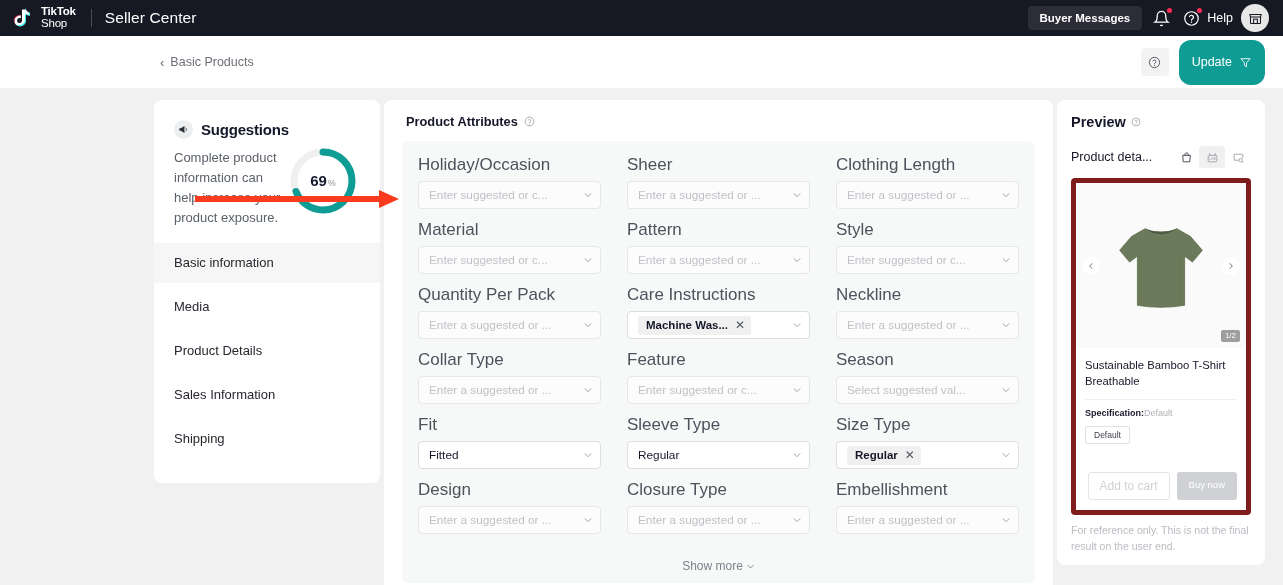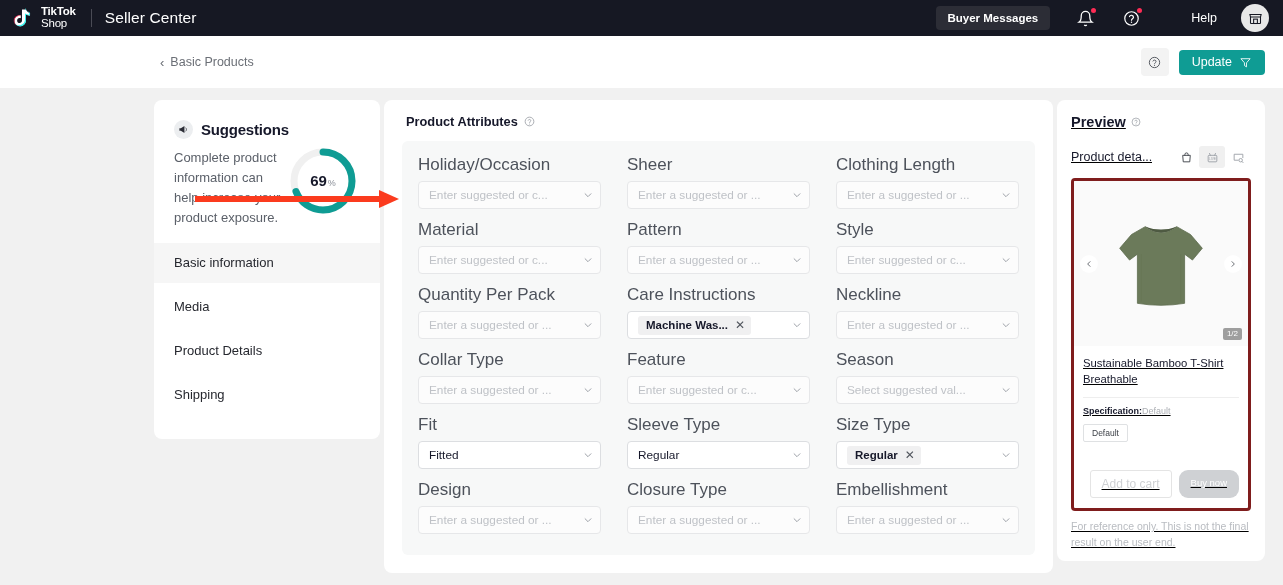--- a/index.html
+++ b/index.html
@@ -16,51 +16,51 @@
     display: flex; align-items: center; padding: 0 14px 0 10px;
     position: relative;
   }
   .brand { display: flex; align-items: center; gap: 7px; }
   .tt-logo { width: 24px; height: 24px; position: relative; display:block; }
   .tt-wordmark { display:flex; flex-direction:column; line-height:1.02; }
   .tt-wordmark .l1 { font-size: 11.5px; font-weight: 700; letter-spacing:-0.2px;}
   .tt-wordmark .l2 { font-size: 11.5px; font-weight: 400; letter-spacing:-0.2px;}
   .vdiv { width:1px; height:18px; background:#4a4b55; margin:0 13px 0 15px; }
   .app-title { font-size: 15.5px; font-weight: 500; letter-spacing:0.1px; }
-  .topbar-right { margin-left: auto; display: flex; align-items: center; gap: 24px; }
+  .topbar-right { margin-left: auto; display: flex; align-items: center; gap: 8px; }
   .msg-btn {
     background: #2c2d36; border-radius: 4px; padding: 6px 12px;
     font-size: 11.5px; font-weight: 600; color:#fff; cursor:pointer; white-space:nowrap;
   }
   .icon-btn { position: relative; width: 22px; height: 22px; cursor:pointer;
               display:flex; align-items:center; justify-content:center; }
   .reddot { position:absolute; top:1px; right:0px; width:5px; height:5px;
             border-radius:50%; background:#fe2c55; }
   .help-wrap { display:flex; align-items:center; gap:5px; cursor:pointer; }
-  .help-txt { font-size:12.5px; font-weight:500;margin-left:44px; }
+  .help-txt { font-size:12.5px; font-weight:500; }
   .shop-avatar {
     width: 28px; height: 28px; border-radius: 50%; background:#e8e8e8;
     display:flex; align-items:center; justify-content:center; cursor:pointer;
   }
 
   
   .subheader {
     height: 52px; background:#fff; display:flex; align-items:center;
     padding: 0 18px 0 160px; position:relative;
   }
   .crumb { display:flex; align-items:center; gap:6px; color:#6b6f76;
            font-size:12.5px; cursor:pointer; }
   .crumb .chev { font-size:13px; line-height:1; }
   .subheader-right { margin-left:auto; display:flex; align-items:center; gap:10px; }
   .qbtn {
     width:28px; height:28px; border-radius:4px; background:#f3f3f3;
     display:flex; align-items:center; justify-content:center; cursor:pointer;
   }
   .update-btn {
-    background:#0f9c94; color:#fff; border-radius:4px; height:25px;
+    background:#0f9c94; color:#fff; border-radius:12px; height:45px;
     padding: 0 13px; display:flex; align-items:center; gap:7px;
     font-size:12.5px; font-weight:500; cursor:pointer;
   }
 
   
   .page { position:relative; height: 497px; background:#f1f1f1; padding-top:12px; }
   .cols { display:flex; gap:4px; padding: 0 18px 0 154px; align-items:flex-start; }
 
   
   .left-card {
@@ -121,34 +121,33 @@
            margin-left:auto; }
   .showmore {
     display:flex; align-items:center; justify-content:center; gap:3px;
     padding-top: 14px; font-size:12px; color:#7d818a; cursor:pointer;
   }
 
   
   .right-card {
     width: 208px; background:#fff; border-radius:8px; padding: 14px 14px 10px;
     flex:none;
-    text-decoration:underline;
   }
   .pv-title-row { display:flex; align-items:center; gap:5px; }
   .pv-title { font-size:14.5px; font-weight:700; color:#16182a; }
   .pv-tabs-row { display:flex; align-items:center; margin-top: 16px; }
   .pv-sel { font-size:12.5px; color:#16182a; max-width:92px; overflow:hidden;
             white-space:nowrap; text-overflow:ellipsis; }
   .pv-icons { margin-left:auto; display:flex; align-items:center; }
   .pv-ico { width:26px; height:22px; display:flex; align-items:center;
             justify-content:center; cursor:pointer; border-radius:3px;}
   .pv-ico.sel { background:#f0f0f0; }
 
   .phone-card {
-    margin-top: 10px; border:3px solid #7f1d1d; border-radius:4px; overflow:hidden;
+    margin-top: 10px; border:5px solid #7f1d1d; border-radius:4px; overflow:hidden;
   }
   .img-area { position:relative; height: 165px; background:#fafafa; }
   .shirt-wrap { position:absolute; inset:0; display:flex; align-items:center; justify-content:center; }
   .arw {
     position:absolute; top: 50%; transform: translateY(-50%);
     width:18px; height:18px; border-radius:50%; background:rgba(255,255,255,.88);
     display:flex; align-items:center; justify-content:center; cursor:pointer;
     color:#55595f; font-size:11px; line-height:1;
   }
   .arw.l { left:6px; } .arw.r { right:6px; }
@@ -165,21 +164,21 @@
   .spec-chip {
     display:inline-block; margin-top:8px; border:1px solid #dfe1e3; border-radius:2px;
     padding: 3px 8px; font-size:8.5px; color:#3d4148;
   }
   .p-actions { display:flex; gap:7px; justify-content:flex-end; padding: 18px 9px 10px; }
   .btn-cart {
     border:1px solid #e4e4e4; color:#cfd1d4; border-radius:3px;
     font-size:12px; padding: 6px 11px; cursor:pointer; background:#fff;
   }
   .btn-buy {
-    background:#cfd1d4; color:#fff; border-radius:9px;
+    background:#cfd1d4; color:#fff; border-radius:3px;
     font-size:9.5px; padding: 7px 12px; cursor:pointer;
   }
   .pv-foot { font-size:10.5px; color:#b9bcc1; line-height:1.5; margin-top: 8px; }
 
   
   .annot { position:absolute; left: 193px; top: 100px; width: 210px; height: 22px;
            pointer-events:none; z-index: 50; }
 </style>
 </head>
 <body>
@@ -292,20 +291,23 @@
         <div class="nav-item active">
           <span>Basic information</span>
         </div>
         <div class="nav-item">
           <span>Media</span>
         </div>
         <div class="nav-item">
           <span>Product Details</span>
         </div>
         <div class="nav-item">
+          <span>Sales Information</span>
+        </div>
+        <div class="nav-item">
           <span>Shipping</span>
         </div>
       </div>
     </div>
 
     <div class="mid-card">
       <div class="sec-title-row">
         <span class="sec-title">Product Attributes</span>
         <svg width="11" height="11" viewBox="0 0 24 24" fill="none" stroke="#9ea2a9" stroke-width="1.9">
           <circle cx="12" cy="12" r="9.5"></circle>
@@ -514,20 +516,26 @@
               <div class="fctl">
                 <span class="fplace">Enter a suggested or ...</span>
                 <span class="caret">
                   <svg width="10" height="10" viewBox="0 0 24 24" fill="none" stroke="#9ea2a9" stroke-width="2.4">
                     <path d="M5 9l7 7 7-7" stroke-linecap="round" stroke-linejoin="round"></path>
                   </svg>
                 </span>
               </div>
             </div>
           </div>
+        <div class="showmore">
+          <span>Show more</span>
+          <svg width="9" height="9" viewBox="0 0 24 24" fill="none" stroke="#7d818a" stroke-width="2.4">
+            <path d="M5 9l7 7 7-7" stroke-linecap="round" stroke-linejoin="round"></path>
+          </svg>
+        </div>
       </div>
     </div>
 
     <div class="right-card">
       <div class="pv-title-row">
         <span class="pv-title">Preview</span>
         <svg width="10" height="10" viewBox="0 0 24 24" fill="none" stroke="#9ea2a9" stroke-width="1.9">
           <circle cx="12" cy="12" r="9.5"></circle>
           <path d="M9.2 9.3a2.9 2.9 0 0 1 5.6 1c0 1.9-2.8 2.3-2.8 4" stroke-linecap="round"></path>
           <circle cx="12" cy="17.3" r="1.1" fill="#9ea2a9" stroke="none"></circle>

